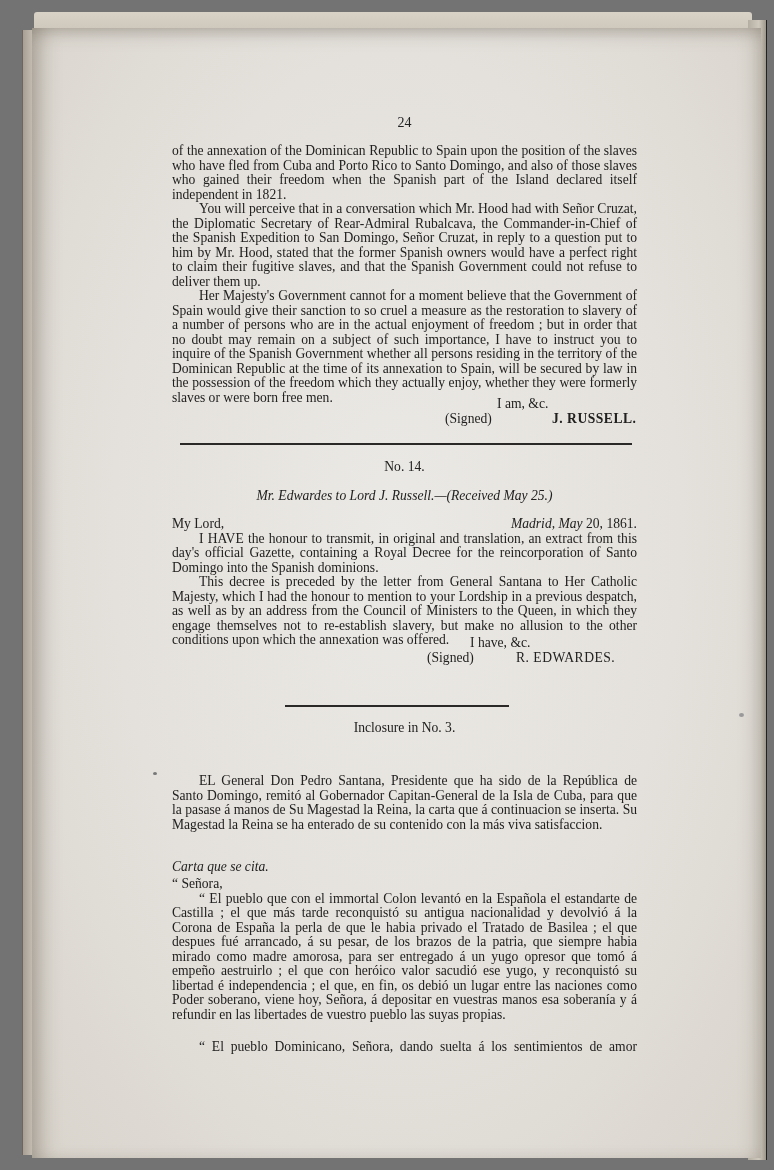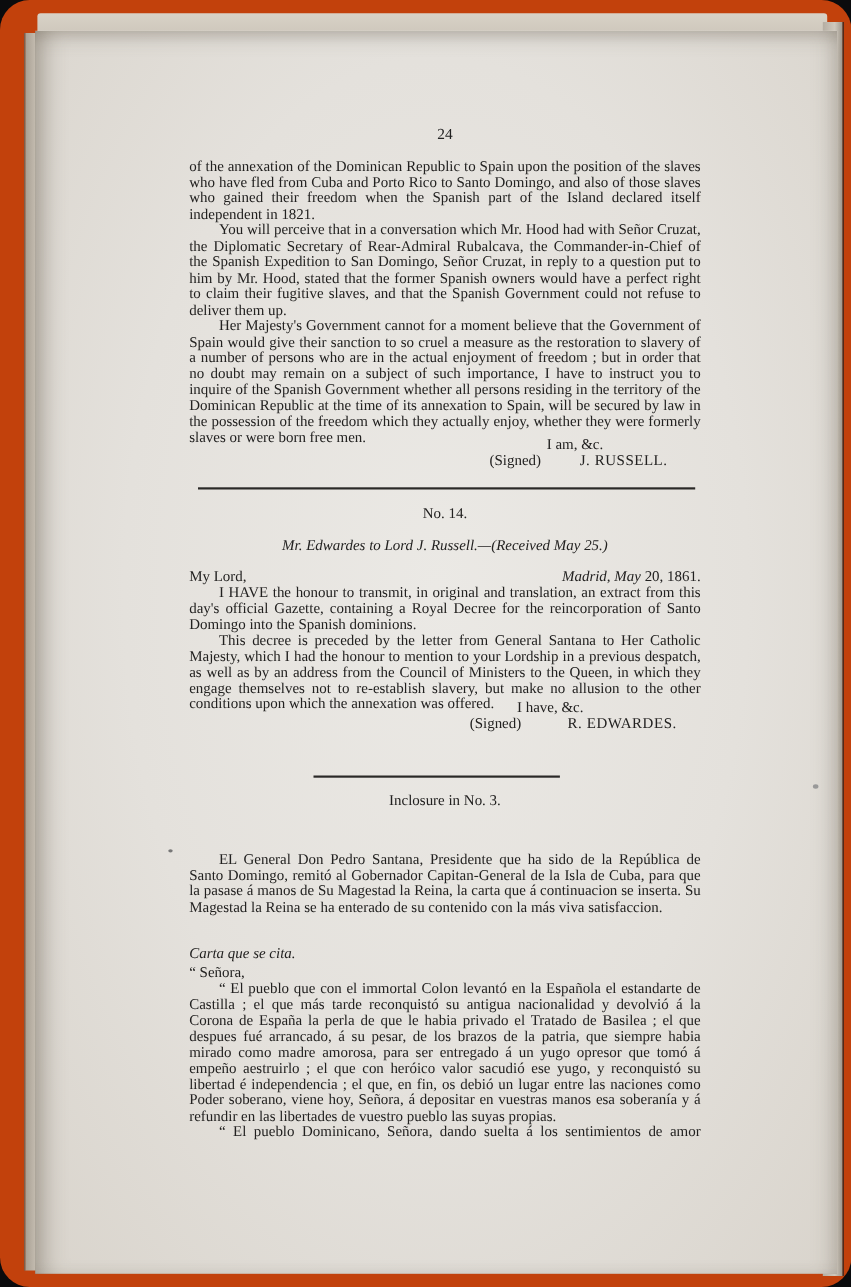--- a/index.html
+++ b/index.html
@@ -7,22 +7,21 @@
       padding: 0;
       width: 774px;
       height: 1170px;
       background: #0b0b0d;
       overflow: hidden;
     }
     .scan {
       position: relative;
       width: 774px;
       height: 1170px;
-      background: #c2410c;
-      border-radius: 27px;
+      background: #737373;
     }
     
     .back-page-top {
       position: absolute;
       left: 34px; top: 12px;
       width: 718px; height: 24px;
       background: linear-gradient(#d8d2c7, #cbc4b8);
       border-radius: 3px 3px 0 0;
     }
     .back-page-left {
@@ -120,21 +119,21 @@
     <p>of the annexation of the Dominican Republic to Spain upon the position of the slaves who have fled from Cuba and Porto Rico to Santo Domingo, and also of those slaves who gained their freedom when the Spanish part of the Island declared itself independent in 1821.</p>
     <p class="indent">You will perceive that in a conversation which Mr. Hood had with Señor Cruzat, the Diplomatic Secretary of Rear-Admiral Rubalcava, the Commander-in-Chief of the Spanish Expedition to San Domingo, Señor Cruzat, in reply to a question put to him by Mr. Hood, stated that the former Spanish owners would have a perfect right to claim their fugitive slaves, and that the Spanish Government could not refuse to deliver them up.</p>
     <p class="indent">Her Majesty's Government cannot for a moment believe that the Government of Spain would give their sanction to so cruel a measure as the restoration to slavery of a number of persons who are in the actual enjoyment of freedom ; but in order that no doubt may remain on a subject of such importance, I have to instruct you to inquire of the Spanish Government whether all persons residing in the territory of the Dominican Republic at the time of its annexation to Spain, will be secured by law in the possession of the freedom which they actually enjoy, whether they were formerly slaves or were born free men.</p>
   </div>
   <div class="text" style="top:397px;">
     <div class="sig">
       <span style="left:325px;">I am, &amp;c.</span>
     </div>
     <div class="sig">
       <span style="left:273px;">(Signed)</span>
-      <span style="left:355px;letter-spacing:0.5px;">J. RUSSELL.</span>
+      <span style="left:380px;letter-spacing:0.5px;font-weight:bold;">J. RUSSELL.</span>
     </div>
   </div>
 
   <div class="rule-full"></div>
 
   <div class="text center" style="top:460px;text-align:center;">No. 14.</div>
   <div class="text ital" style="top:489px;text-align:center;">Mr. Edwardes to Lord J. Russell.—(Received May 25.)</div>
 
   <div class="text" style="top:517px;">
     <div class="dateline">
@@ -160,15 +159,15 @@
 
   <div class="text" style="top:774px;">
     <p class="indent">EL General Don Pedro Santana, Presidente que ha sido de la República de Santo Domingo, remitó al Gobernador Capitan-General de la Isla de Cuba, para que la pasase á manos de Su Magestad la Reina, la carta que á continuacion se inserta. Su Magestad la Reina se ha enterado de su contenido con la más viva satisfaccion.</p>
   </div>
 
   <div class="text ital" style="top:860px;text-align:left;">Carta que se cita.</div>
 
   <div class="text" style="top:877px;">
     <p class="no-justify">“ Señora,</p>
     <p class="indent">“ El pueblo que con el immortal Colon levantó en la Española el estandarte de Castilla ; el que más tarde reconquistó su antigua nacionalidad y devolvió á la Corona de España la perla de que le habia privado el Tratado de Basilea ; el que despues fué arrancado, á su pesar, de los brazos de la patria, que siempre habia mirado como madre amorosa, para ser entregado á un yugo opresor que tomó á empeño aestruirlo ; el que con heróico valor sacudió ese yugo, y reconquistó su libertad é independencia ; el que, en fin, os debió un lugar entre las naciones como Poder soberano, viene hoy, Señora, á depositar en vuestras manos esa soberanía y á refundir en las libertades de vuestro pueblo las suyas propias.</p>
-    <p class="indent" style="text-align-last:justify;">“ El pueblo Dominicano, Señora, dando suelta á los sentimientos de amor</p>
+    <p class="indent" style="text-align-last:justify;margin-top:18px;">“ El pueblo Dominicano, Señora, dando suelta á los sentimientos de amor</p>
   </div>
 </div>
 
 </body></html>

